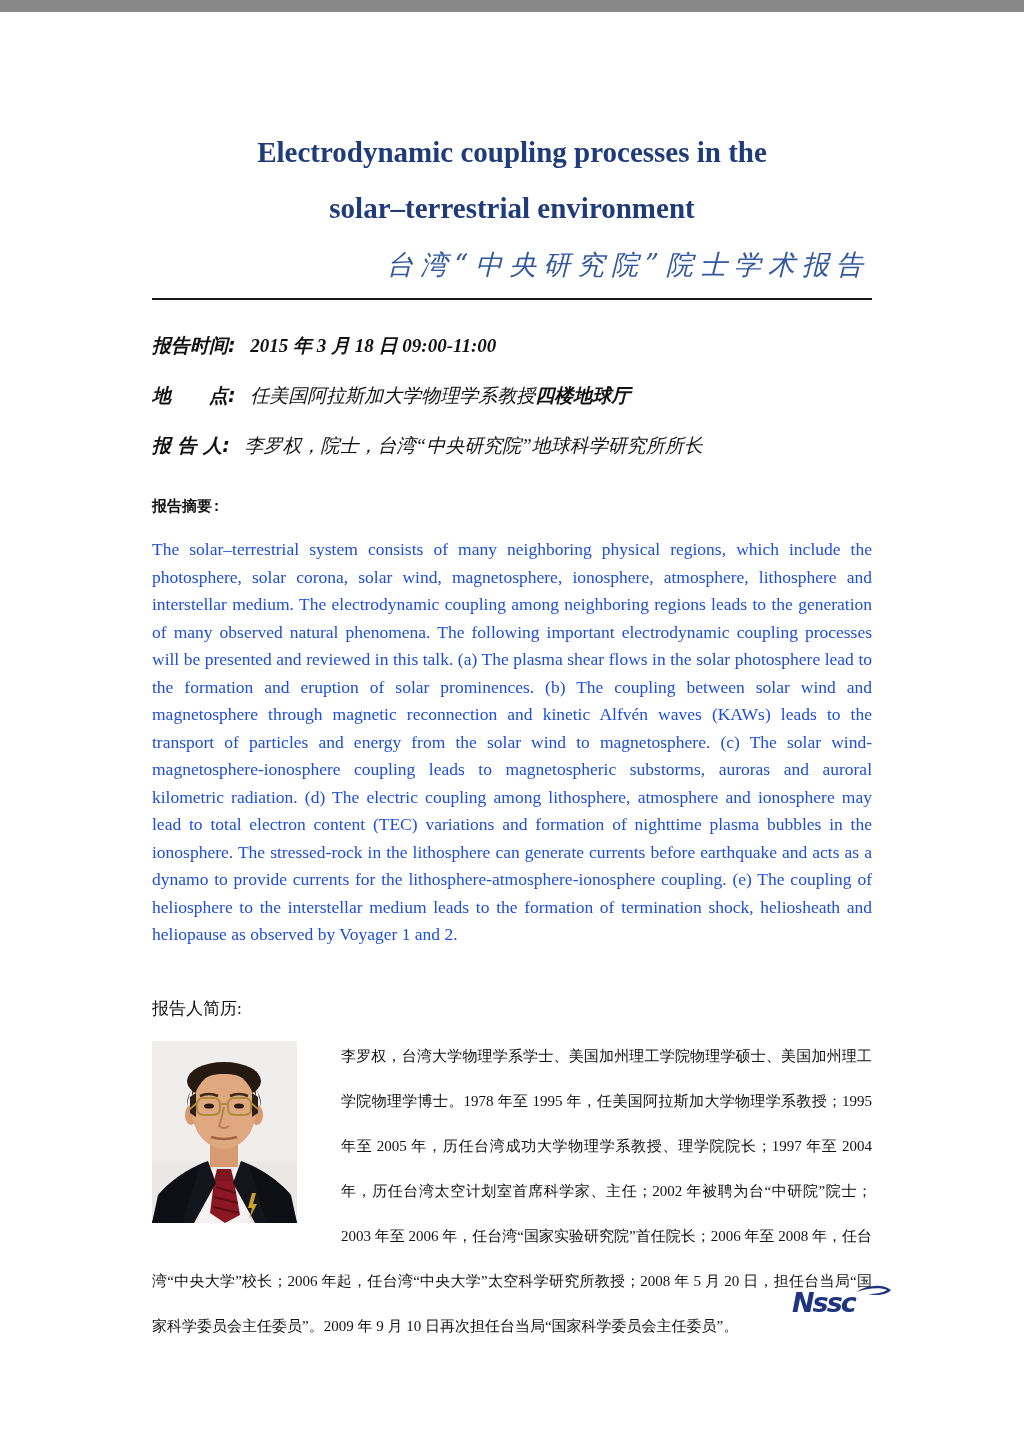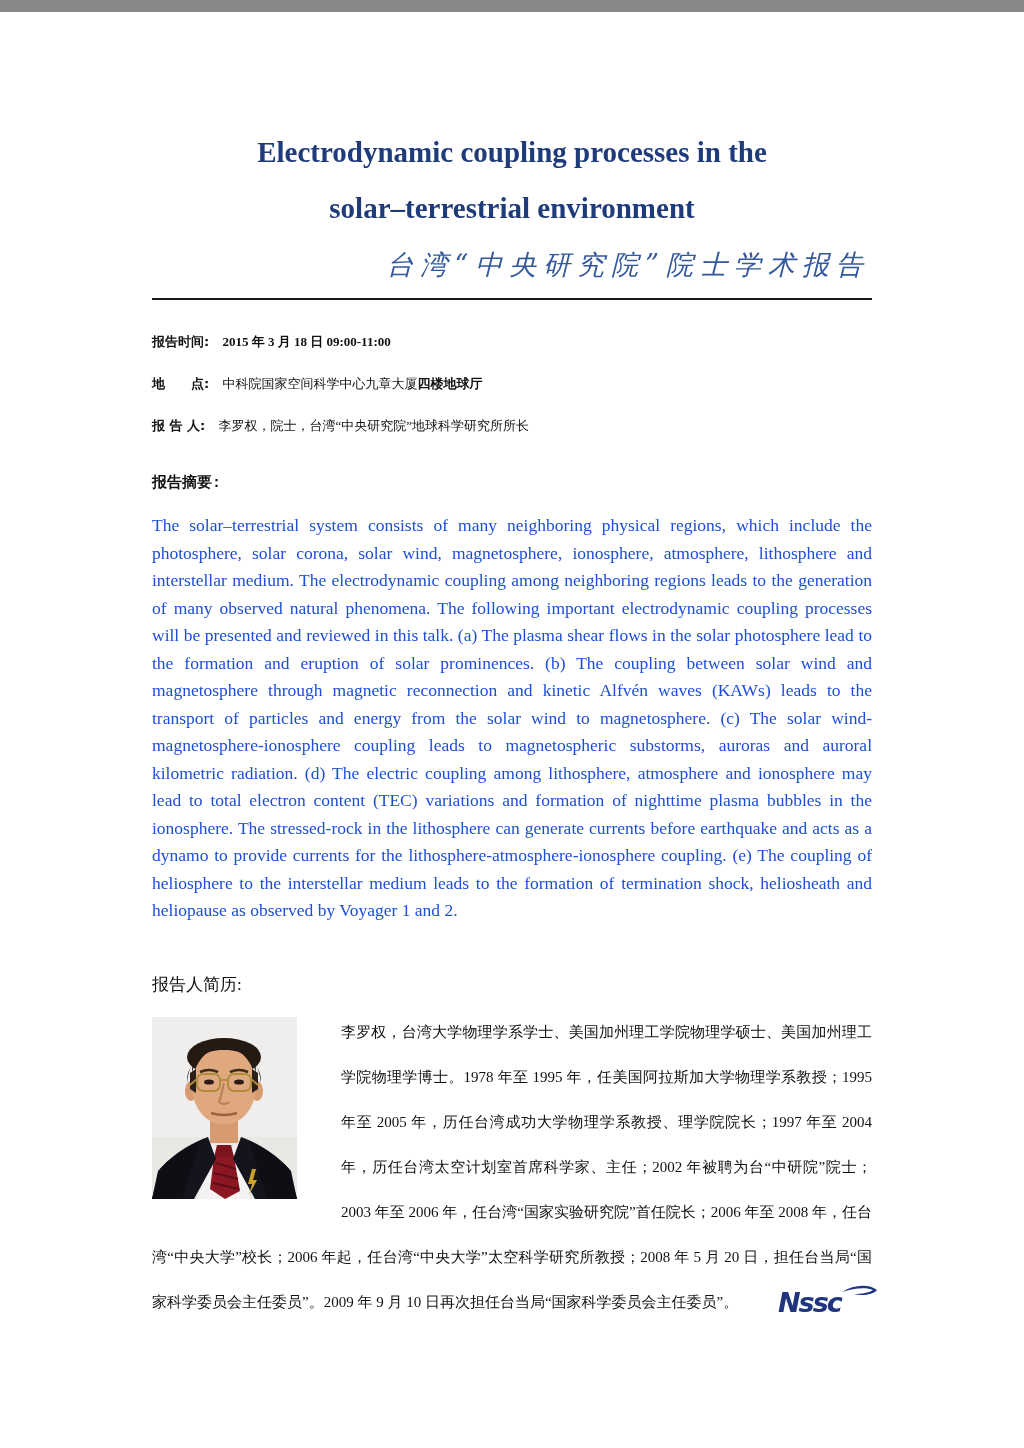--- a/index.html
+++ b/index.html
@@ -17,21 +17,21 @@
   .title-line2{margin-top:27px;}
 
   .calligraphy{
     margin-top:24px;text-align:right;font-size:27px;font-weight:normal;
     font-style:italic;letter-spacing:7px;color:#33589e;padding-right:2px;
     font-family:"DejaVu Serif","Liberation Serif",serif;
   }
 
   .divider{border-bottom:2px solid #1a1a1a;margin-top:15px;}
 
-  .info{margin-top:33px;font-size:13px;}
+  .info{margin-top:33px;font-size:19px;font-style:italic;}
   .info-row{margin-bottom:24px;white-space:nowrap;}
   .info-label{
     font-weight:bold;
     font-family:"DejaVu Sans","Liberation Sans",sans-serif;
     margin-right:10px;
   }
   .info-value{font-family:"Liberation Serif","DejaVu Serif",serif;}
   .value-bold{font-weight:bold;}
   .value-boldlabel{font-weight:bold;font-family:"DejaVu Sans","Liberation Sans",sans-serif;}
 
@@ -51,21 +51,21 @@
   }
 
   .bio-body{margin-top:14px;font-size:15px;line-height:45px;text-align:justify;}
   .photo{
     float:left;width:145px;height:182px;margin:7px 44px 4px 0;
     background:#efeeec;
   }
   .photo svg{display:block;}
   .bio-text{margin:0;}
 
-  .logo{position:absolute;top:1266px;right:138px;width:110px;height:50px;}
+  .logo{position:absolute;top:1266px;right:124px;width:110px;height:50px;}
 </style>
 </head>
 <body>
 
 <div class="page">
   <div class="content">
 
     <div class="title-line">Electrodynamic coupling processes in the</div>
     <div class="title-line title-line2">solar–terrestrial environment</div>
 
@@ -73,21 +73,21 @@
 
     <div class="divider"></div>
 
     <div class="info">
       <div class="info-row">
         <span class="info-label">报告时间:</span>
         <span class="info-value value-bold">2015 年 3 月 18 日 09:00-11:00</span>
       </div>
       <div class="info-row">
         <span class="info-label">地　　点:</span>
-        <span class="info-value">中科院国家空间科学中心九章大厦</span><span class="info-value value-boldlabel">四楼地球厅</span>
+        <span class="info-value">任美国阿拉斯加大学物理学系教授</span><span class="info-value value-boldlabel">四楼地球厅</span>
       </div>
       <div class="info-row">
         <span class="info-label">报 告 人:</span>
         <span class="info-value">李罗权，院士，台湾“中央研究院”地球科学研究所所长</span>
       </div>
     </div>
 
     <div class="section-heading">报告摘要:</div>
     <p class="abstract-text">The solar–terrestrial system consists of many neighboring physical regions, which include the photosphere, solar corona, solar wind, magnetosphere, ionosphere, atmosphere, lithosphere and interstellar medium. The electrodynamic coupling among neighboring regions leads to the generation of many observed natural phenomena. The following important electrodynamic coupling processes will be presented and reviewed in this talk. (a) The plasma shear flows in the solar photosphere lead to the formation and eruption of solar prominences. (b) The coupling between solar wind and magnetosphere through magnetic reconnection and kinetic Alfvén waves (KAWs) leads to the transport of particles and energy from the solar wind to magnetosphere. (c) The solar wind-magnetosphere-ionosphere coupling leads to magnetospheric substorms, auroras and auroral kilometric radiation. (d) The electric coupling among lithosphere, atmosphere and ionosphere may lead to total electron content (TEC) variations and formation of nighttime plasma bubbles in the ionosphere. The stressed-rock in the lithosphere can generate currents before earthquake and acts as a dynamo to provide currents for the lithosphere-atmosphere-ionosphere coupling. (e) The coupling of heliosphere to the interstellar medium leads to the formation of termination shock, heliosheath and heliopause as observed by Voyager 1 and 2.</p>
 

